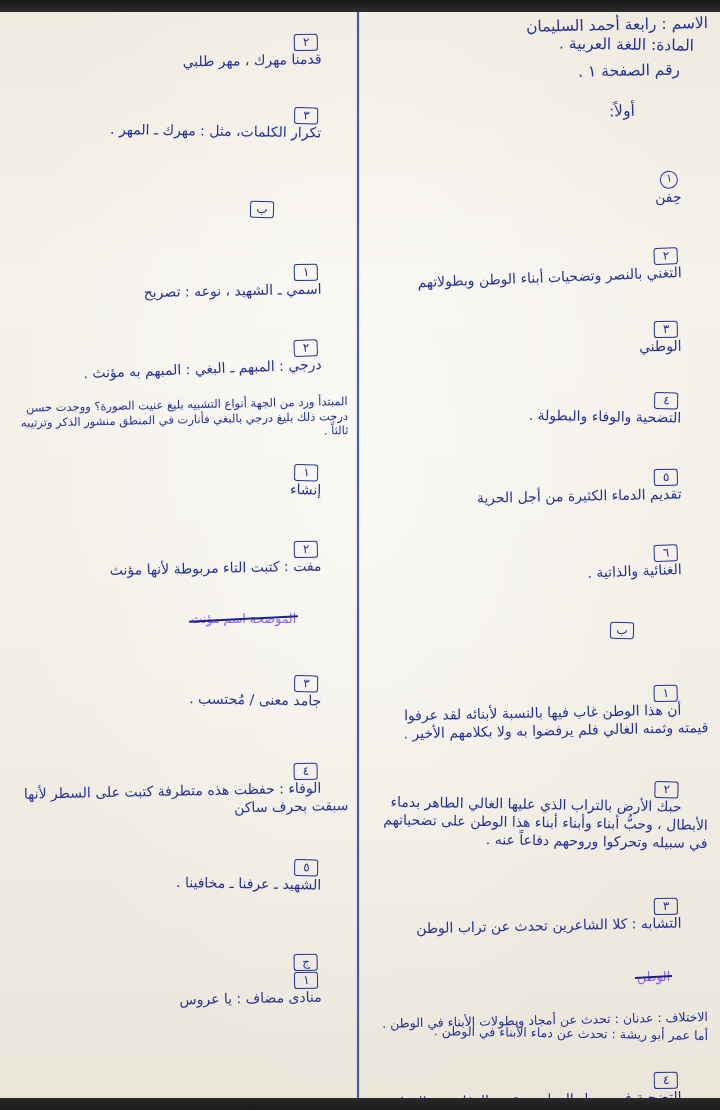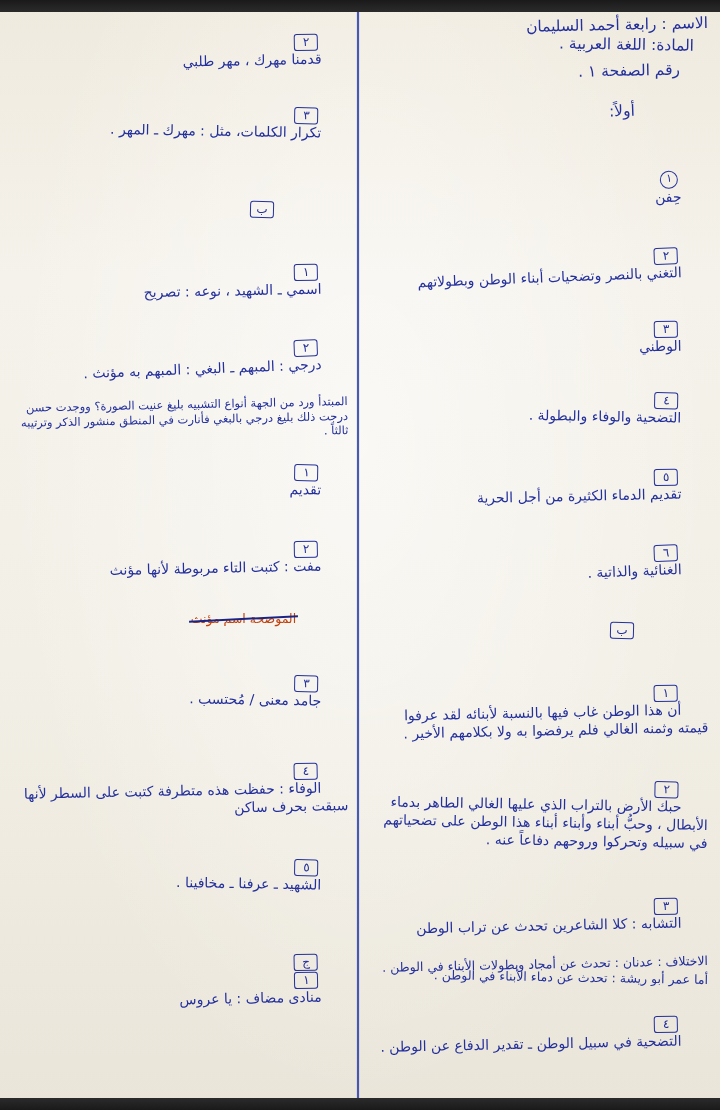--- a/index.html
+++ b/index.html
@@ -105,21 +105,21 @@
   .rot-b{ display:inline-block; transform:rotate(1.5deg); }
   .slant{ display:block; transform:rotate(-1.2deg); }
   .slant2{ display:block; transform:rotate(-2.2deg); }
   .slant3{ display:block; transform:rotate(1deg); }
   .center{ text-align:center; }
 
   
   .scribble{
     display:inline-block;
     position:relative;
-    color:#c2410c;
+    color:#8b5cf6;
   }
   .scribble:after{
     content:"";
     position:absolute;
     left:-2px;right:-2px;top:45%;
     height:2px;
     background:#1b2484;
     transform:rotate(-3deg);
   }
 </style>
@@ -183,20 +183,23 @@
     <div class="line slant3 gap-sm">
       <span class="boxnum">٢</span>
       <span>حبك الأرض بالتراب الذي عليها الغالي الطاهر بدماء الأبطال ، وحبُّ أبناء وأبناء أبناء هذا الوطن على تضحياتهم في سبيله وتحركوا وروحهم دفاعاً عنه .</span>
     </div>
 
     <div class="line slant">
       <span class="boxnum">٣</span>
       <span>التشابه : كلا الشاعرين تحدث عن تراب الوطن</span>
     </div>
 
+    <div class="line indent1 sm gap-sm">
+      <span class="scribble">الوطن</span>
+    </div>
 
     <div class="line slant sm">الاختلاف : عدنان : تحدث عن أمجاد وبطولات الأبناء في الوطن .</div>
     <div class="line slant3 sm gap-sm">أما عمر أبو ريشة : تحدث عن دماء الأبناء في الوطن .</div>
 
     <div class="line slant gap-sm">
       <span class="boxnum">٤</span>
       <span>التضحية في سبيل الوطن ـ تقدير الدفاع عن الوطن .</span>
     </div>
 
   </div>
@@ -224,21 +227,21 @@
 
     <div class="line slant2">
       <span class="boxnum">٢</span>
       <span>درجي : المبهم ـ البغي : المبهم به مؤنث .</span>
     </div>
 
     <div class="line xs slant gap-sm">المبتدأ ورد من الجهة أنواع التشبيه بليغ عنيت الصورة؟ ووجدت حسن درجت ذلك بليغ درجي بالبغي فأنارت في المنطق منشور الذكر وترتيبه ثالثاً .</div>
 
     <div class="line slant3">
       <span class="boxnum">١</span>
-      <span>تقديم</span>
+      <span>إنشاء</span>
     </div>
 
     <div class="line slant">
       <span class="boxnum">٢</span>
       <span>مفت : كتبت التاء مربوطة لأنها مؤنث</span>
     </div>
 
     <div class="line indent2 sm gap-md">
       <span class="scribble">الموضحة اسم مؤنث</span>
     </div>

